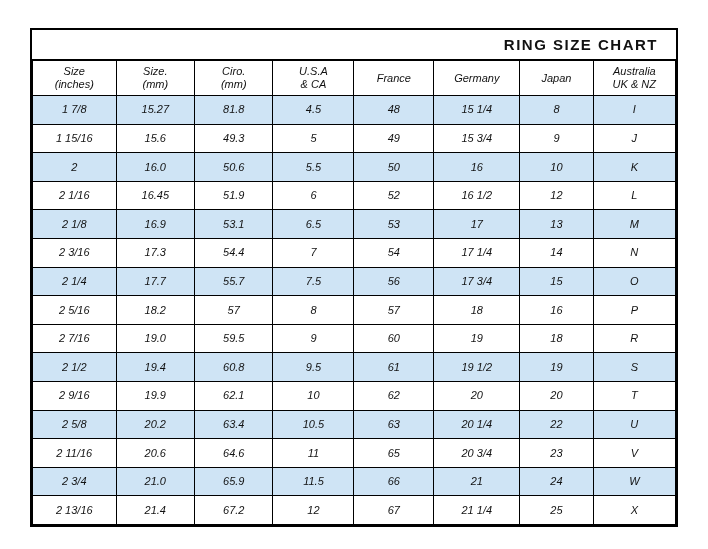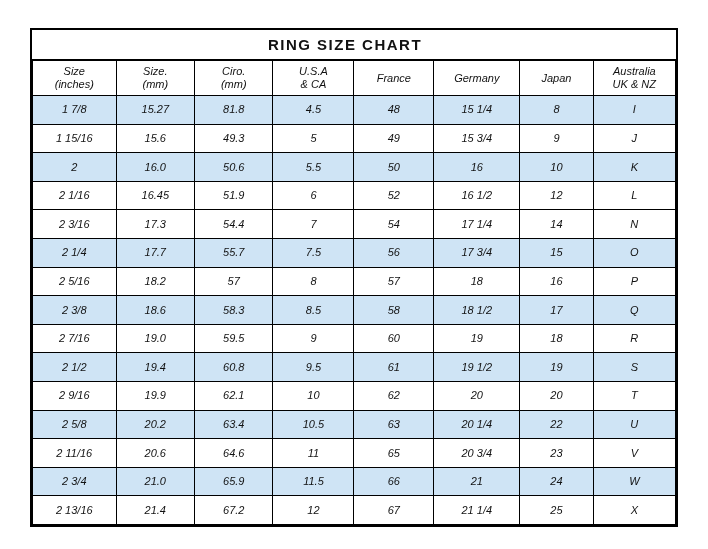--- a/index.html
+++ b/index.html
@@ -23,21 +23,21 @@
   }
   .chart-frame {
     border: 2px solid #000000;
     width: 100%;
     height: 100%;
     box-sizing: border-box;
     display: flex;
     flex-direction: column;
   }
   .chart-title {
-    text-align: center;
+    text-align: right;
     font-size: 15px;
     font-weight: bold;
     letter-spacing: 1.5px;
     padding: 6px 18px 6px 0;
     border-bottom: 1px solid #000000;
     flex: 0 0 auto;
   }
   table.size-table {
     border-collapse: collapse;
     width: 100%;
@@ -166,20 +166,30 @@
           <tr class="plain">
             <td>2 1/16</td>
             <td>16.45</td>
             <td>51.9</td>
             <td>6</td>
             <td>52</td>
             <td>16 1/2</td>
             <td>12</td>
             <td>L</td>
           </tr>
+          <tr class="shaded">
+            <td>2 1/8</td>
+            <td>16.9</td>
+            <td>53.1</td>
+            <td>6.5</td>
+            <td>53</td>
+            <td>17</td>
+            <td>13</td>
+            <td>M</td>
+          </tr>
           <tr class="plain">
             <td>2 3/16</td>
             <td>17.3</td>
             <td>54.4</td>
             <td>7</td>
             <td>54</td>
             <td>17 1/4</td>
             <td>14</td>
             <td>N</td>
           </tr>
@@ -196,30 +206,20 @@
           <tr class="plain">
             <td>2 5/16</td>
             <td>18.2</td>
             <td>57</td>
             <td>8</td>
             <td>57</td>
             <td>18</td>
             <td>16</td>
             <td>P</td>
           </tr>
-          <tr class="shaded">
-            <td>2 3/8</td>
-            <td>18.6</td>
-            <td>58.3</td>
-            <td>8.5</td>
-            <td>58</td>
-            <td>18 1/2</td>
-            <td>17</td>
-            <td>Q</td>
-          </tr>
           <tr class="plain">
             <td>2 7/16</td>
             <td>19.0</td>
             <td>59.5</td>
             <td>9</td>
             <td>60</td>
             <td>19</td>
             <td>18</td>
             <td>R</td>
           </tr>

